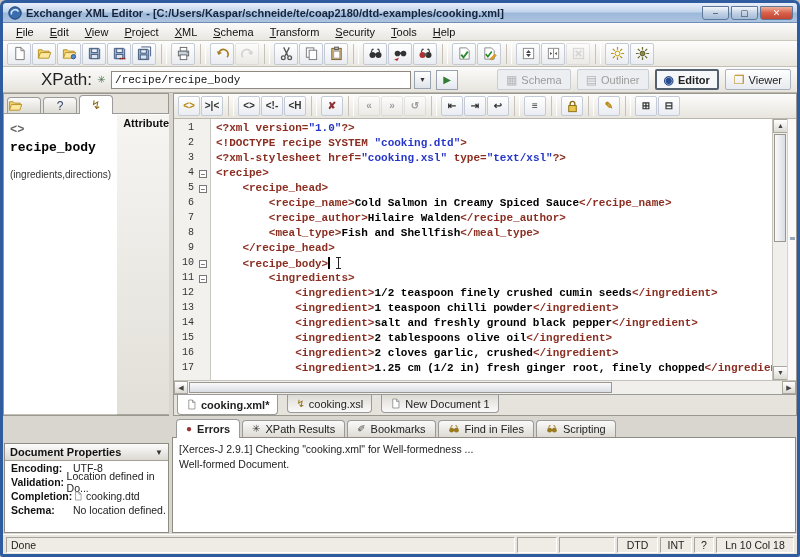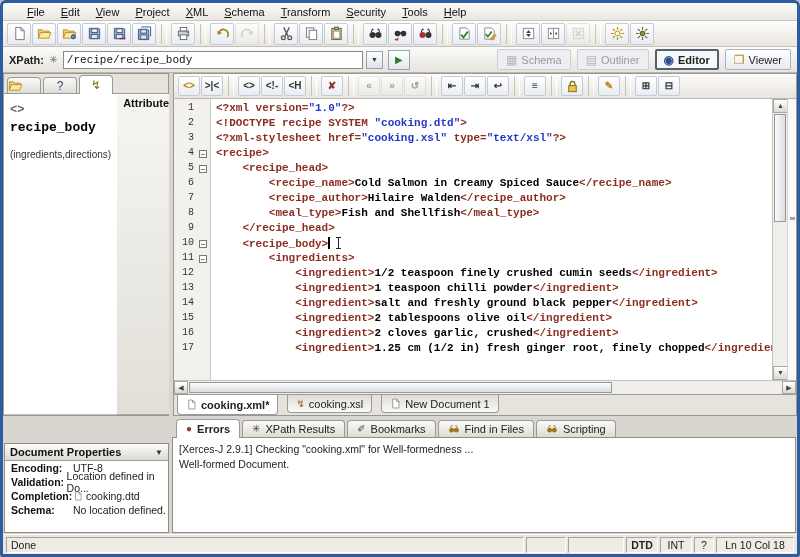--- a/index.html
+++ b/index.html
@@ -12,36 +12,36 @@
     background:linear-gradient(#e9effa 0%,#c5d6ec 45%,#9cb8da 55%,#aec4e0 100%);
     border-bottom:1px solid #6f8db4;border-radius:3px 3px 0 0;}
   .app-icon{width:14px;height:14px;margin:0 4px 0 1px;flex:0 0 14px;}
   .title{font-size:11px;font-weight:bold;color:#15243c;white-space:nowrap;overflow:hidden;}
   .winbtns{margin-left:auto;display:flex;gap:2px;}
   .wb{width:27px;height:14px;border:1px solid #5f7899;border-radius:0 0 3px 3px;font-size:9px;line-height:12px;
     text-align:center;color:#23324a;background:linear-gradient(#f4f7fb,#c3d2e6 50%,#a3bad6);padding:0;cursor:default;}
   .wb.close{background:linear-gradient(#f2b09a,#d8604a 50%,#c04632);color:#fff;width:33px;}
   
   .menubar{height:18px;flex:0 0 18px;display:flex;align-items:center;background:linear-gradient(#fbfbfa,#e9e7e1);
-    border-bottom:1px solid #c9c6be;padding-left:16px;}
+    border-bottom:1px solid #c9c6be;padding-left:5px;}
   .menu-item{font-size:11px;color:#111;padding:1px 8px;cursor:default;}
   .menu-item::first-letter{text-decoration:underline;}
   
   .toolbar{height:26px;flex:0 0 26px;display:flex;align-items:center;background:linear-gradient(#fdfdfc,#e9e6df);
     border-bottom:1px solid #c2bfb6;padding:0 4px;gap:1px;}
   .tbbtn{width:24px;height:22px;padding:0;display:flex;align-items:center;justify-content:center;
     border:1px solid #c4cbd6;border-radius:2px;background:linear-gradient(#ffffff,#e9ecf1);cursor:default;}
   .tbbtn.dis{filter:grayscale(1) opacity(.45);}
   .tbicon{display:block;font-size:12px;line-height:14px;color:#333;}
   .tbicon svg{width:15px;height:15px;display:block;}
   .tbsep{width:6px;height:20px;border-left:1px solid #c6c2ba;border-right:1px solid #fff;margin:0 3px 0 4px;}
   
   .xpathbar{height:26px;flex:0 0 26px;display:flex;align-items:center;background:linear-gradient(#fbfbfa,#e7e4dd);
     border-bottom:1px solid #b9b6ad;padding:0 6px;gap:3px;}
-  .xp-label{font-size:11px;font-weight:bold;color:#222;}
+  .xp-label{font-size:17px;font-weight:normal;color:#222;margin-left:32px;}
   .xp-ico{font-size:10px;color:#4e7a52;width:13px;text-align:center;}
   .xp-input{width:300px;height:18px;border:1px solid #8e8a82;background:#fff;
     font:11px "Liberation Mono",monospace;padding:0 3px;color:#111;}
   .xp-combo{width:17px;height:18px;border:1px solid #9aa2b0;background:linear-gradient(#fff,#dfe3ea);
     font-size:7px;color:#333;padding:0;}
   .xp-run{width:22px;height:20px;border:1px solid #9aa2b0;background:linear-gradient(#fff,#e4e8ee);
     color:#2f7d32;font-size:10px;padding:0;margin-left:2px;}
   .viewbtns{margin-left:auto;display:flex;gap:6px;align-items:center;}
   .vbtn{height:21px;display:flex;align-items:center;gap:4px;padding:0 8px;font-size:11px;color:#222;
     border:1px solid #aab2c0;border-radius:2px;background:linear-gradient(#ffffff,#e7eaef);cursor:default;}
@@ -133,20 +133,34 @@
     padding:1px 3px;gap:2px;}
   .scell{height:16px;border:1px solid;border-color:#a6a39b #fff #fff #a6a39b;background:#efece5;
     font-size:10.5px;color:#222;display:flex;align-items:center;justify-content:center;padding:0 2px;}
   .scell.left{flex:1;justify-content:flex-start;padding-left:4px;}
 </style>
 </head>
 <body>
 
 <div class="window">
 
+  <div class="titlebar">
+    <span class="app-icon">
+      <svg viewBox="0 0 14 14">
+          <circle cx="7" cy="7" r="6.2" fill="#3a6db0" stroke="#1d3e6e"></circle>
+          <path d="M3.5 8.5a3.8 3.8 0 0 1 7-2.8" fill="none" stroke="#cfe2f6" stroke-width="1.6"></path>
+        </svg>
+    </span>
+    <span class="title">Exchanger XML Editor - [C:/Users/Kaspar/schneide/te/coap2180/dtd-examples/cooking.xml]</span>
+    <span class="winbtns" id="winbtns">
+        <button class="wb ">–</button>
+        <button class="wb ">▢</button>
+        <button class="wb close">✕</button>
+      </span>
+  </div>
 
   <div class="menubar" id="menubar">
       <span class="menu-item">File</span>
       <span class="menu-item">Edit</span>
       <span class="menu-item">View</span>
       <span class="menu-item">Project</span>
       <span class="menu-item">XML</span>
       <span class="menu-item">Schema</span>
       <span class="menu-item">Transform</span>
       <span class="menu-item">Security</span>
@@ -637,20 +651,20 @@
           <div>Well-formed Document.</div>
         </div>
     </div>
   </div>
 
   <div class="statusbar">
     <div class="scell left">Done</div>
     <span id="stcells" style="display:flex;gap:2px;">
         <div class="scell" style="width: 40px;"></div>
         <div class="scell" style="width: 56px;"></div>
-        <div class="scell" style="width: 32px; font-weight: bold;">DTD</div>
+        <div class="scell" style="width: 41px;">DTD</div>
         <div class="scell" style="width: 32px;">INT</div>
         <div class="scell" style="width: 20px;">?</div>
         <div class="scell" style="width: 78px;">Ln 10 Col 18</div>
       </span>
   </div>
 
 </div>
 
 </body></html>

